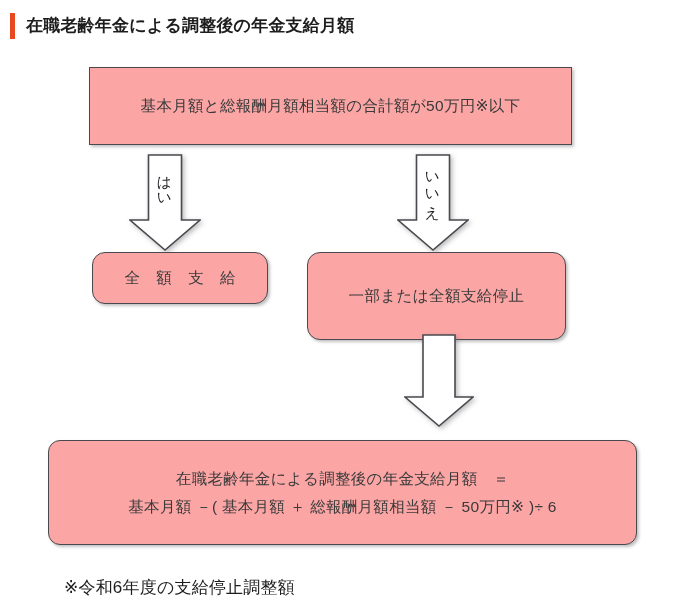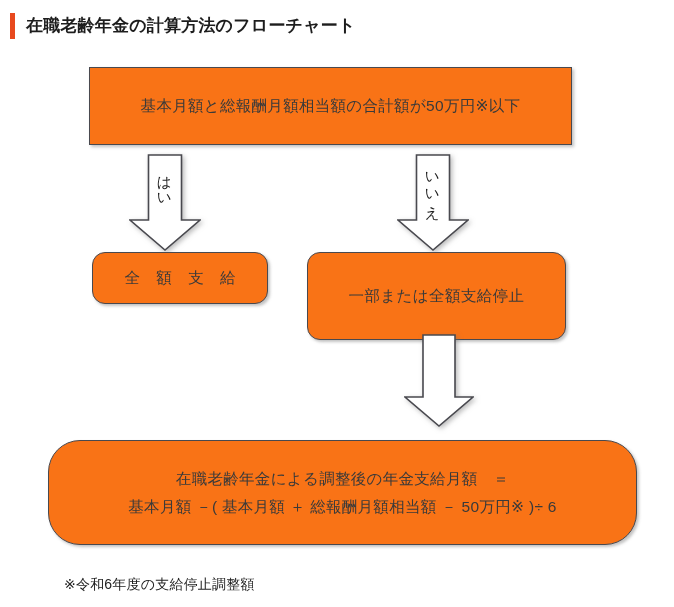--- a/index.html
+++ b/index.html
@@ -38,21 +38,21 @@
     color: #1d1d1d;
     letter-spacing: 0.2px;
     white-space: nowrap;
     line-height: 26px;
   }
 
   
   .node {
     position: absolute;
     box-sizing: border-box;
-    background: #f97316;
+    background: #fca5a5;
     border: 1.4px solid #49494f;
     display: flex;
     align-items: center;
     justify-content: center;
     box-shadow: 2px 2px 3px rgba(120,120,120,0.45);
   }
   .node .node-text {
     font-size: 15.5px;
     color: #3a3a3a;
     text-align: center;
@@ -88,21 +88,21 @@
     border-radius: 13px;
   }
   #outcome-suspend-box .node-text { letter-spacing: 0.4px; }
 
   
   #formula-box {
     left: 48px;
     top: 440px;
     width: 589px;
     height: 105px;
-    border-radius: 32px;
+    border-radius: 12px;
     flex-direction: column;
   }
   #formula-box .formula-line {
     font-size: 15.5px;
     color: #3a3a3a;
     text-align: center;
     line-height: 1.75;
     white-space: nowrap;
     letter-spacing: 0.3px;
   }
@@ -129,32 +129,32 @@
   #label-yes      { left: 156px; top: 166px; }
   #arrow-no       { left: 397px; top: 154px; }
   #label-no       { left: 424px; top: 162px; }
   #arrow-to-formula { left: 404px; top: 334px; }
 
   
   #footnote {
     position: absolute;
     left: 64px;
     top: 576px;
-    font-size: 14px;
+    font-size: 17px;
     color: #1d1d1d;
     white-space: nowrap;
     letter-spacing: 0.2px;
   }
 </style>
 </head>
 <body>
 
 <div class="title-wrap">
   <div class="title-accent"></div>
-  <div class="title-text">在職老齢年金の計算方法のフローチャート</div>
+  <div class="title-text">在職老齢年金による調整後の年金支給月額</div>
 </div>
 
 <div class="node" id="condition-box">
   <div class="node-text">基本月額と総報酬月額相当額の合計額が50万円※以下</div>
 </div>
 
 <div class="block-arrow" id="arrow-yes">
   <svg width="72" height="98" viewBox="0 0 72 98" xmlns="http://www.w3.org/2000/svg">
     <polygon points="19.5,1 52.5,1 52.5,66 71,66 36,96 1,66 19.5,66" fill="#ffffff" stroke="#49494f" stroke-width="1.6" stroke-linejoin="miter"></polygon>
   </svg>

